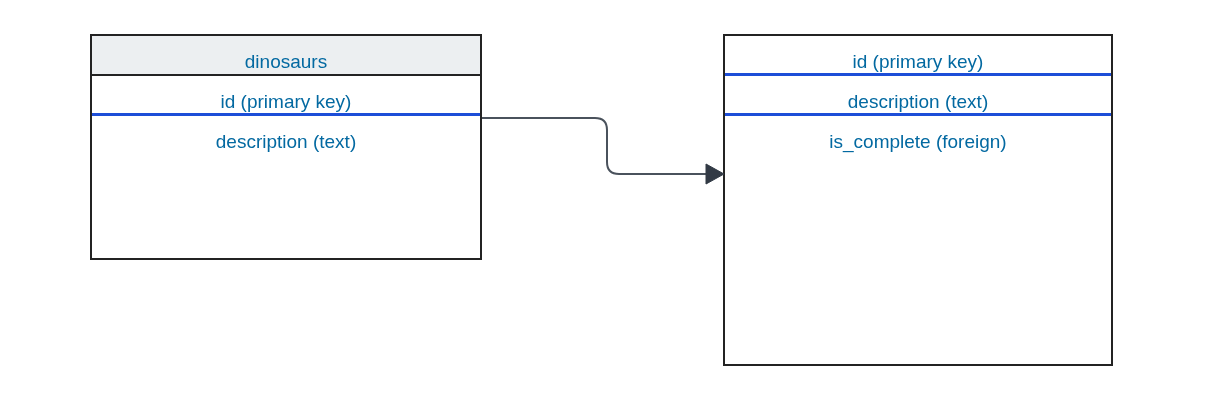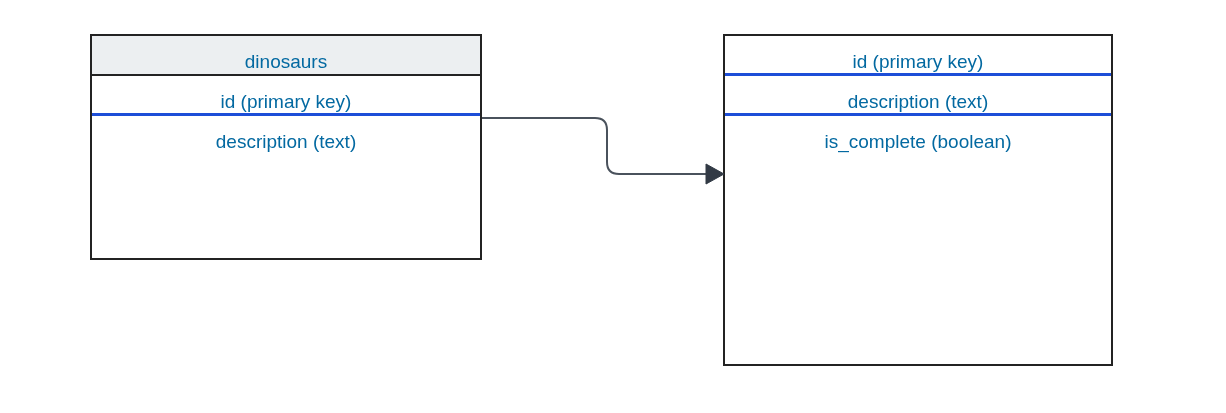--- a/index.html
+++ b/index.html
@@ -86,21 +86,21 @@
 
   <div class="entity" id="entity-dinosaurs">
     <div class="entity-header">dinosaurs</div>
     <div class="entity-row">id (primary key)</div>
     <div class="entity-row">description (text)</div>
   </div>
 
   <div class="entity" id="entity-tasks">
     <div class="entity-row">id (primary key)</div>
     <div class="entity-row">description (text)</div>
-    <div class="entity-row">is_complete (boolean)</div>
+    <div class="entity-row">is_complete (foreign)</div>
   </div>
 
   <svg id="relationship-layer" viewBox="0 0 1226 413">
     <g>
       <path d="M 482 118 L 595 118 Q 607 118 607 130 L 607 162 Q 607 174 619 174 L 708 174" fill="none" stroke="#4a525c" stroke-width="2" stroke-linecap="butt" stroke-linejoin="round"></path>
       <polygon points="706,164 724,174 706,184" fill="#323a45" stroke="#323a45" stroke-width="1" stroke-linejoin="round"></polygon>
     </g>
   </svg>
 
 </div>

